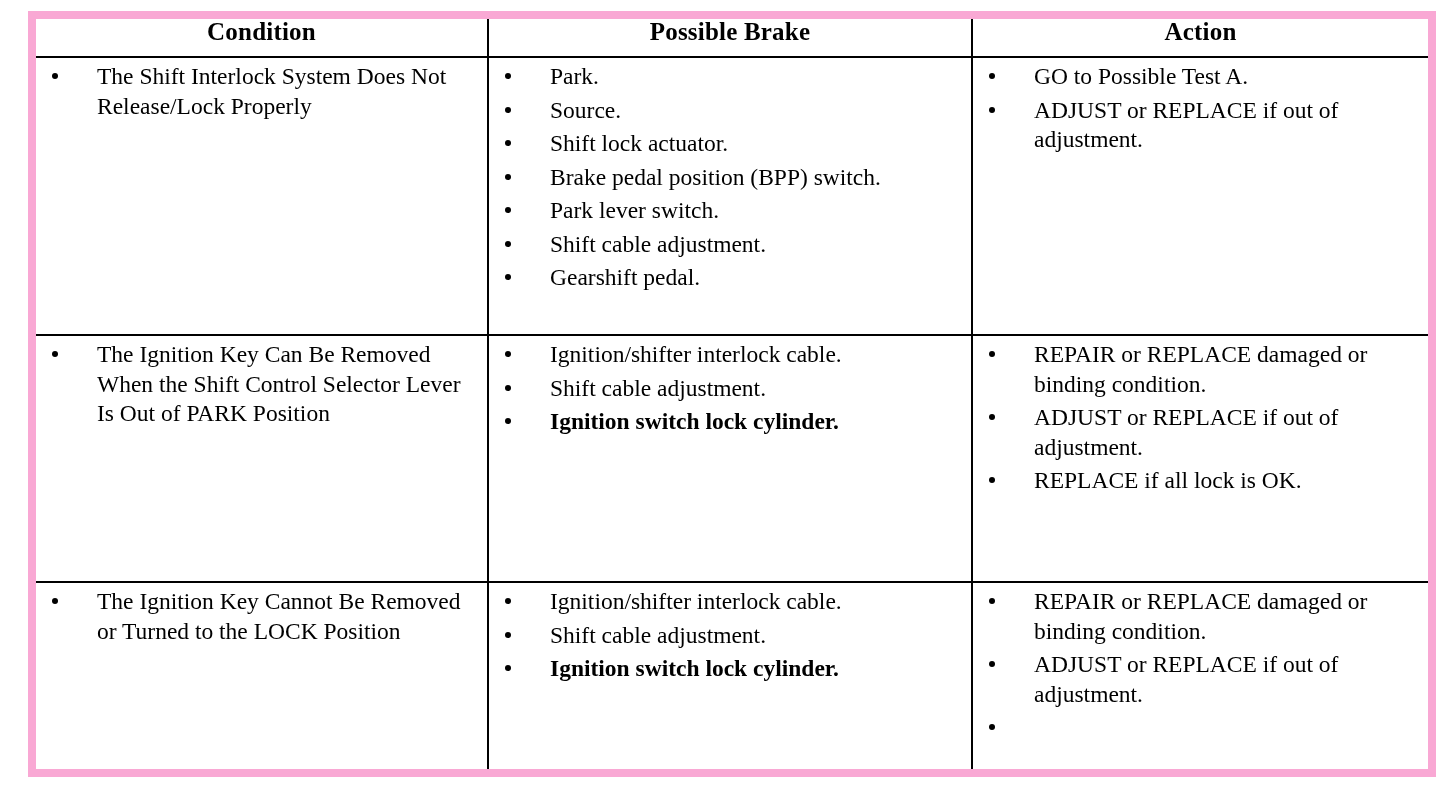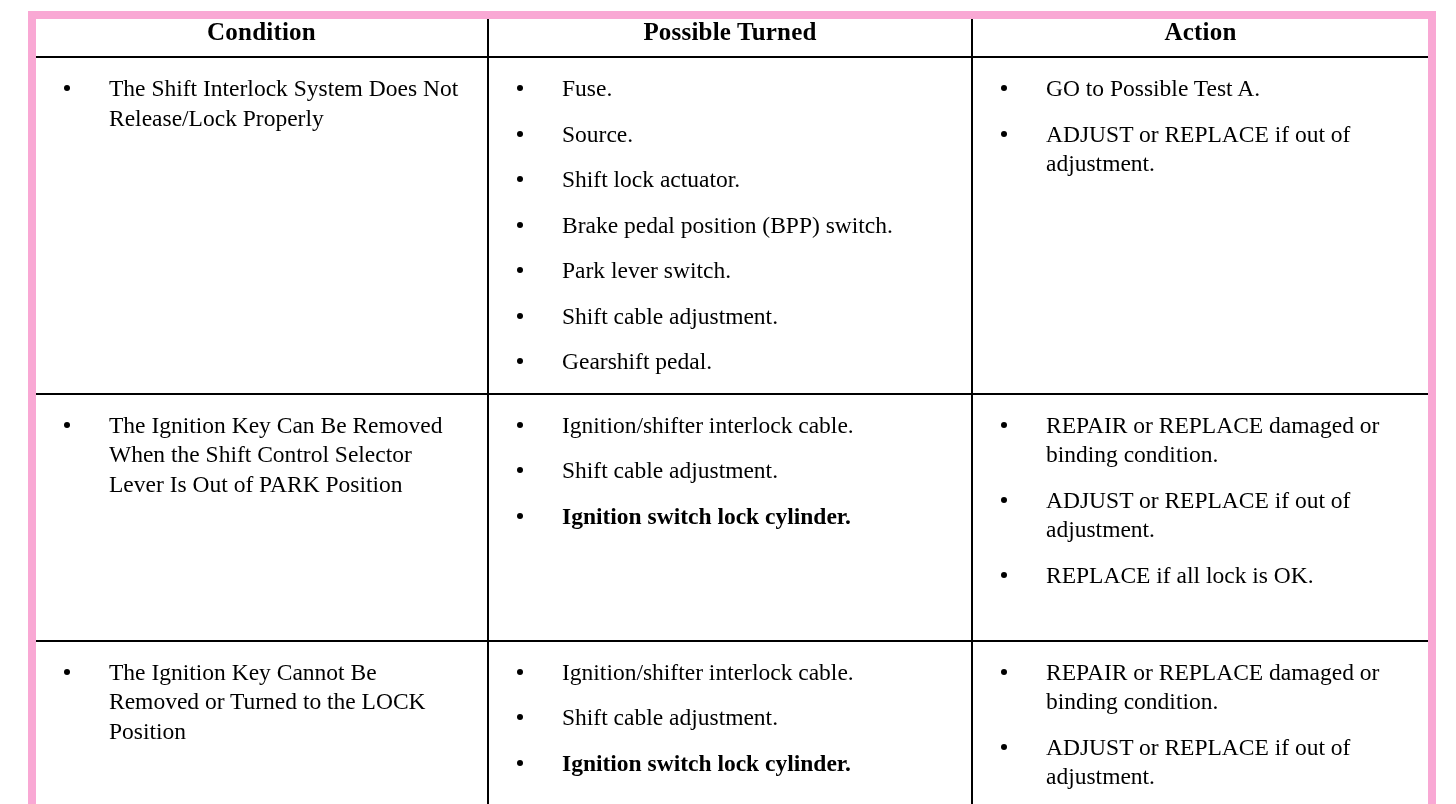--- a/index.html
+++ b/index.html
@@ -70,21 +70,21 @@
     list-style: none;
     margin: 0;
     padding: 0;
   }
 
   ul.bullets > li {
     position: relative;
     padding-left: 57px;
     font-size: 23.5px;
     line-height: 29.5px;
-    margin: 16px;
+    margin: 4px;
     min-height: 10px;
   }
 
   ul.bullets > li > .bullet-dot {
     position: absolute;
     left: 12px;
     top: 11px;
     width: 6px;
     height: 6px;
     background: #000;
@@ -112,42 +112,42 @@
   <table class="diag-table">
     <colgroup>
       <col class="c-condition">
       <col class="c-source">
       <col class="c-action">
     </colgroup>
 
     <thead>
       <tr>
         <th>Condition</th>
-        <th>Possible Turned</th>
+        <th>Possible Brake</th>
         <th>Action</th>
       </tr>
     </thead>
 
     <tbody>
 
       <tr class="row1">
         <td>
           <ul class="bullets">
             <li>
               <span class="bullet-dot"></span>
               <span class="li-text">The Shift Interlock System Does Not Release/Lock Properly</span>
             </li>
           </ul>
         </td>
 
         <td>
           <ul class="bullets">
             <li>
               <span class="bullet-dot"></span>
-              <span class="li-text">Fuse.</span>
+              <span class="li-text">Park.</span>
             </li>
             <li>
               <span class="bullet-dot"></span>
               <span class="li-text">Source.</span>
             </li>
             <li>
               <span class="bullet-dot"></span>
               <span class="li-text">Shift lock actuator.</span>
             </li>
             <li>

